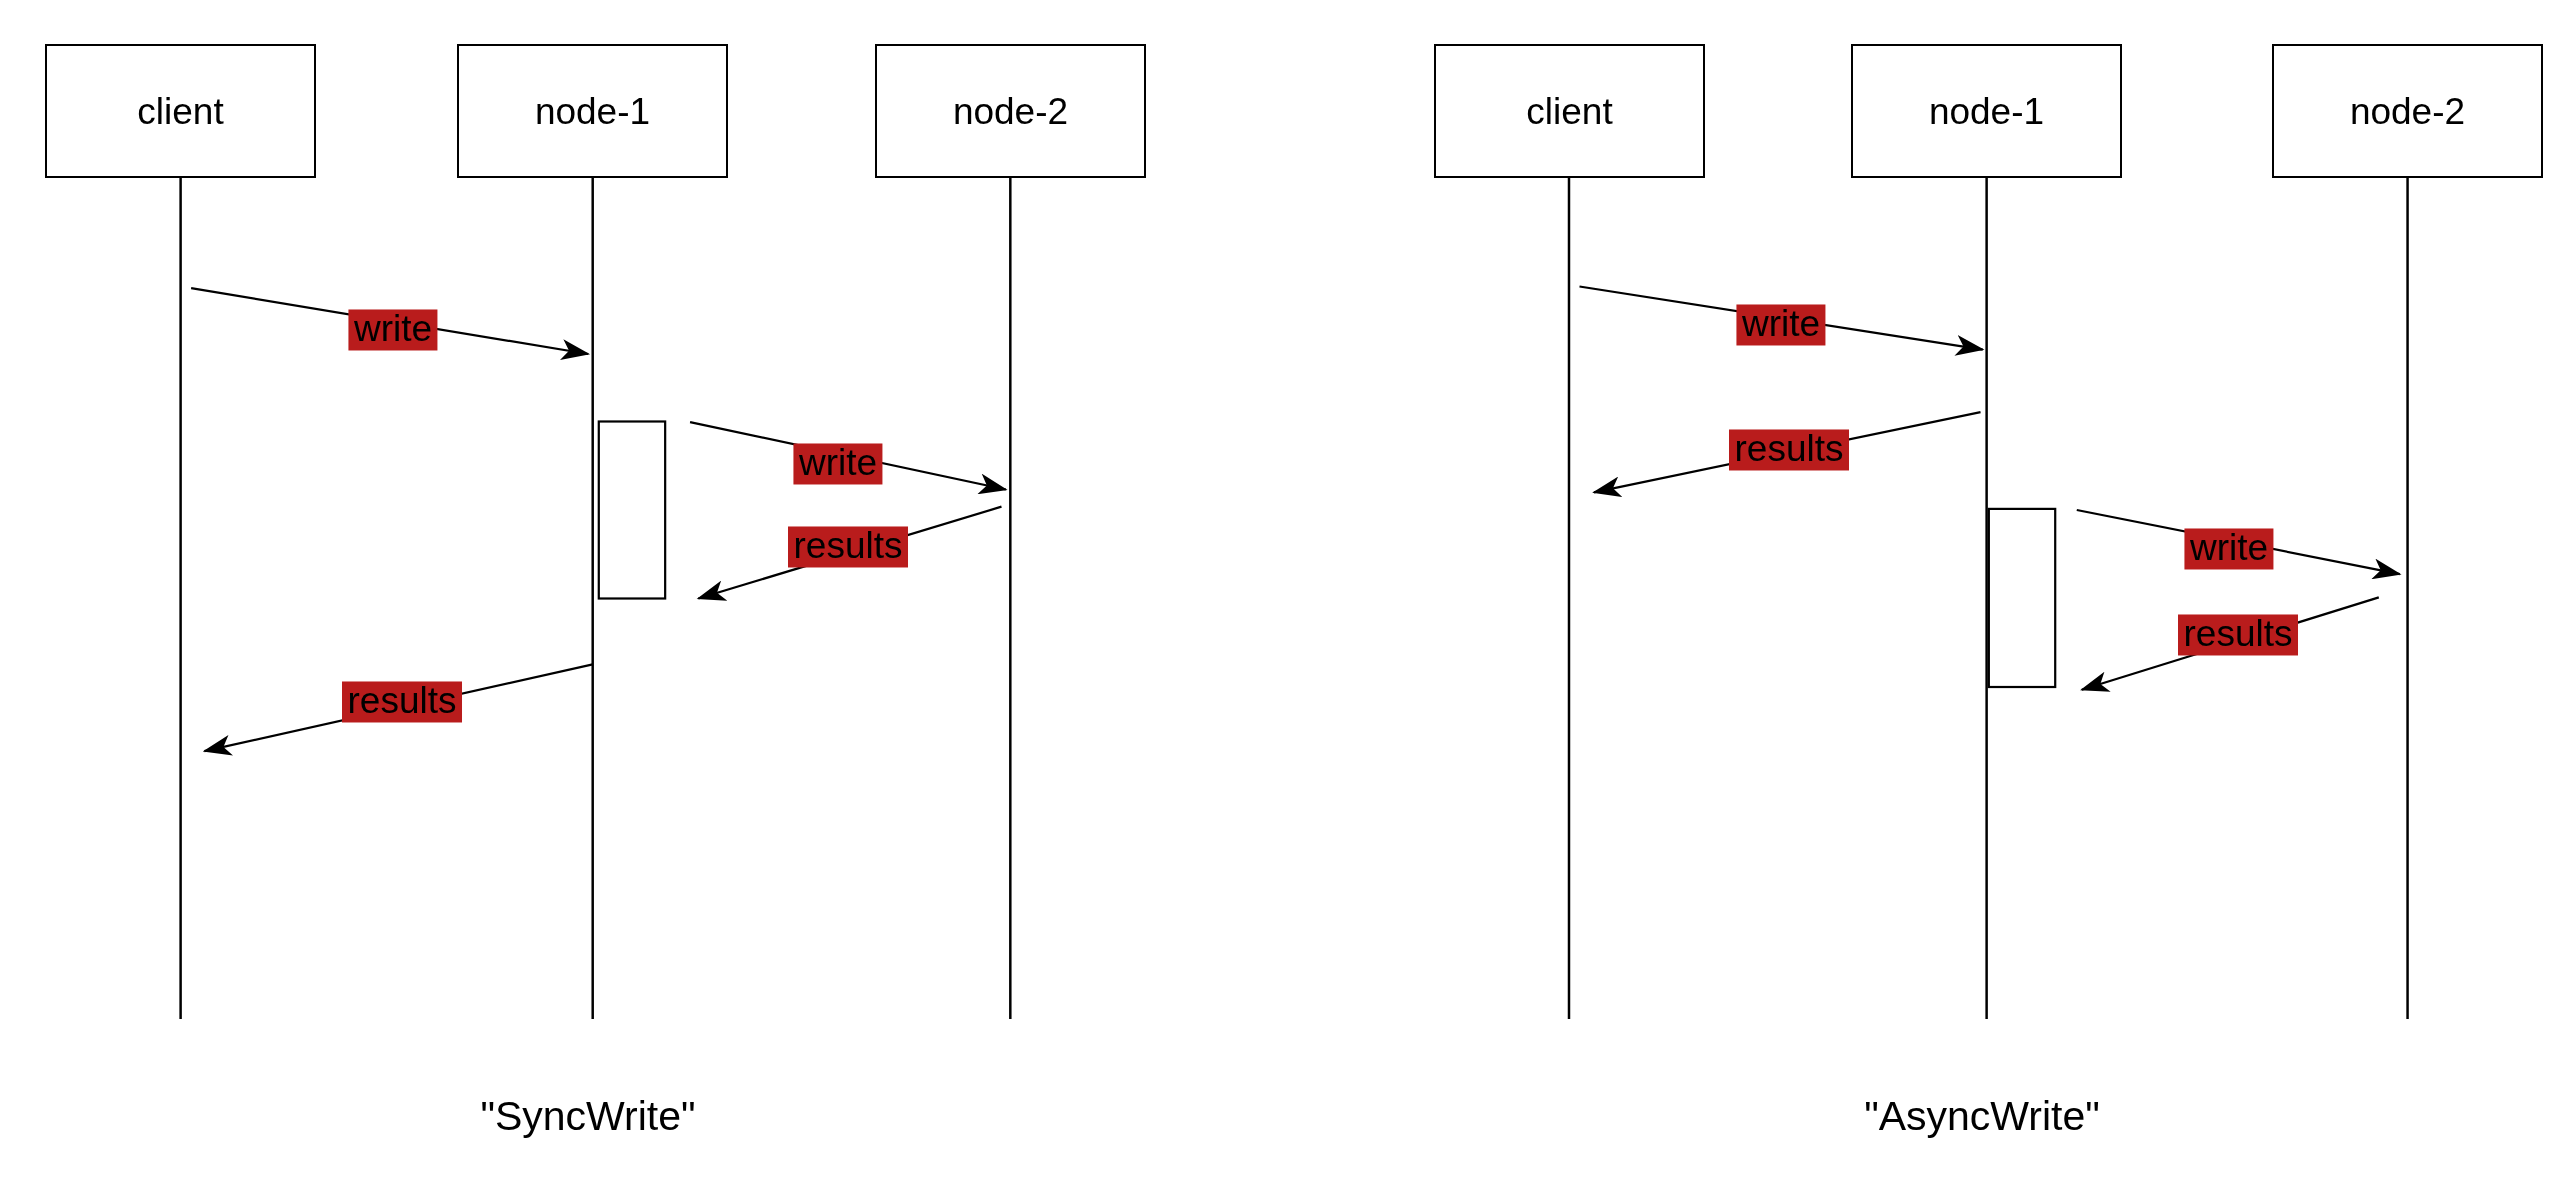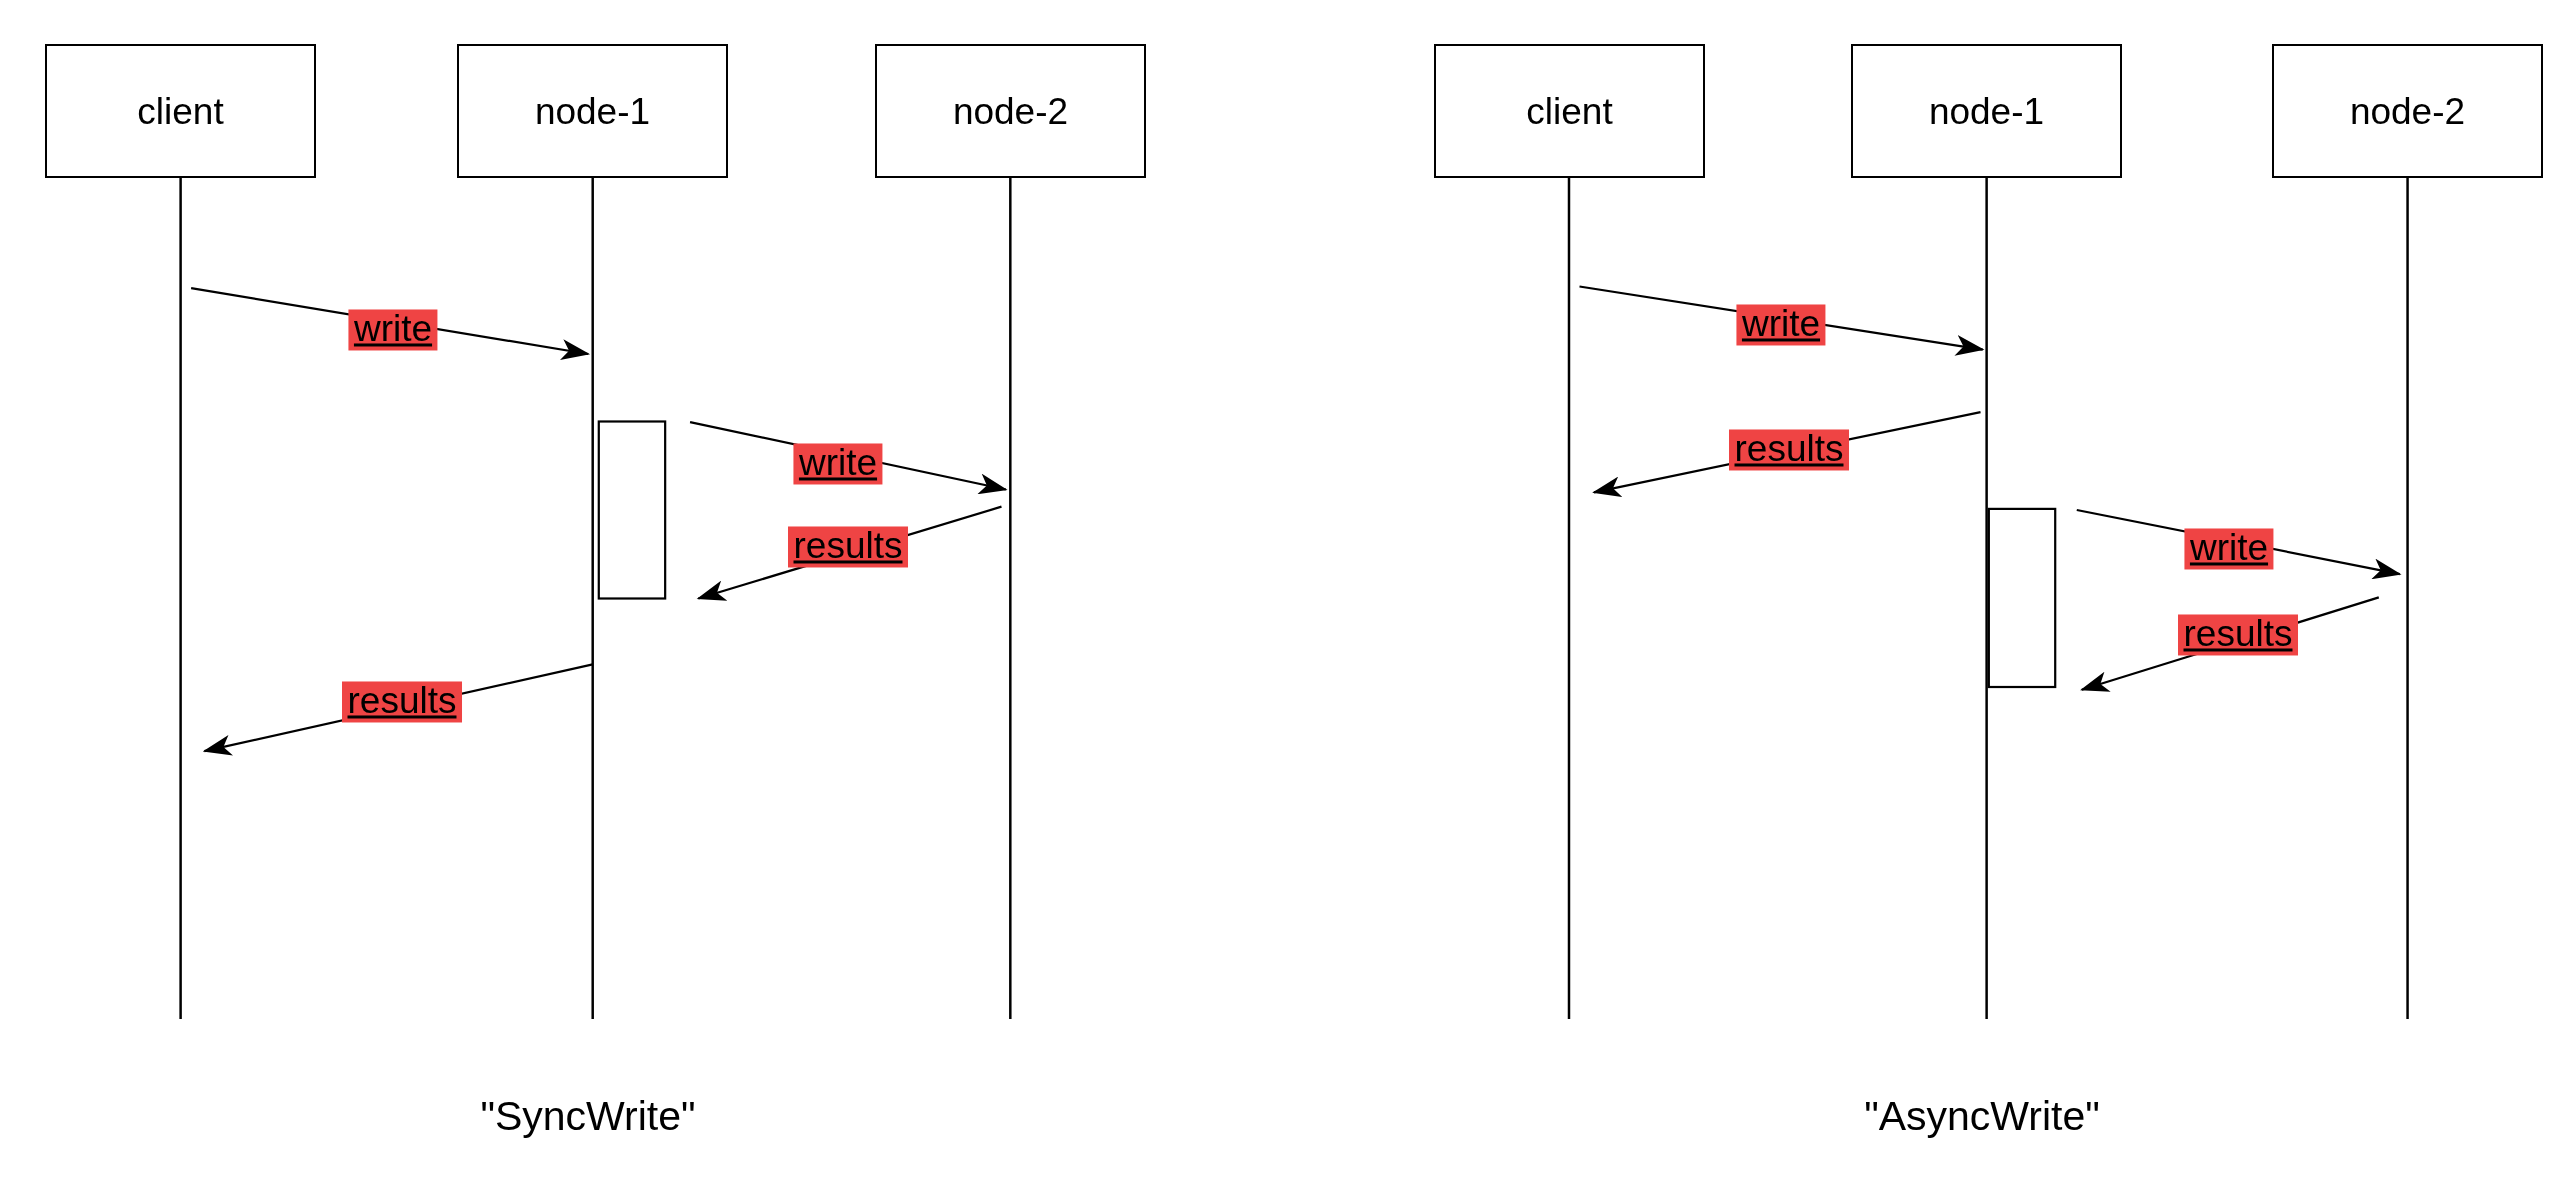--- a/index.html
+++ b/index.html
@@ -27,26 +27,25 @@
     background: #ffffff;
     display: flex;
     align-items: center;
     justify-content: center;
     font-size: 37px;
     line-height: 1;
   }
   .msg-label {
     position: absolute;
     transform: translate(-50%, -50%);
-    background: #ef4444;
+    background: #b91c1c;
     padding: 1.1px 5.5px;
     font-size: 37px;
     line-height: 1.05;
     white-space: nowrap;
-    text-decoration: underline;
   }
   .caption {
     position: absolute;
     transform: translate(-50%, -50%);
     font-size: 41px;
     line-height: 1;
     white-space: nowrap;
   }
 </style>
 </head>

